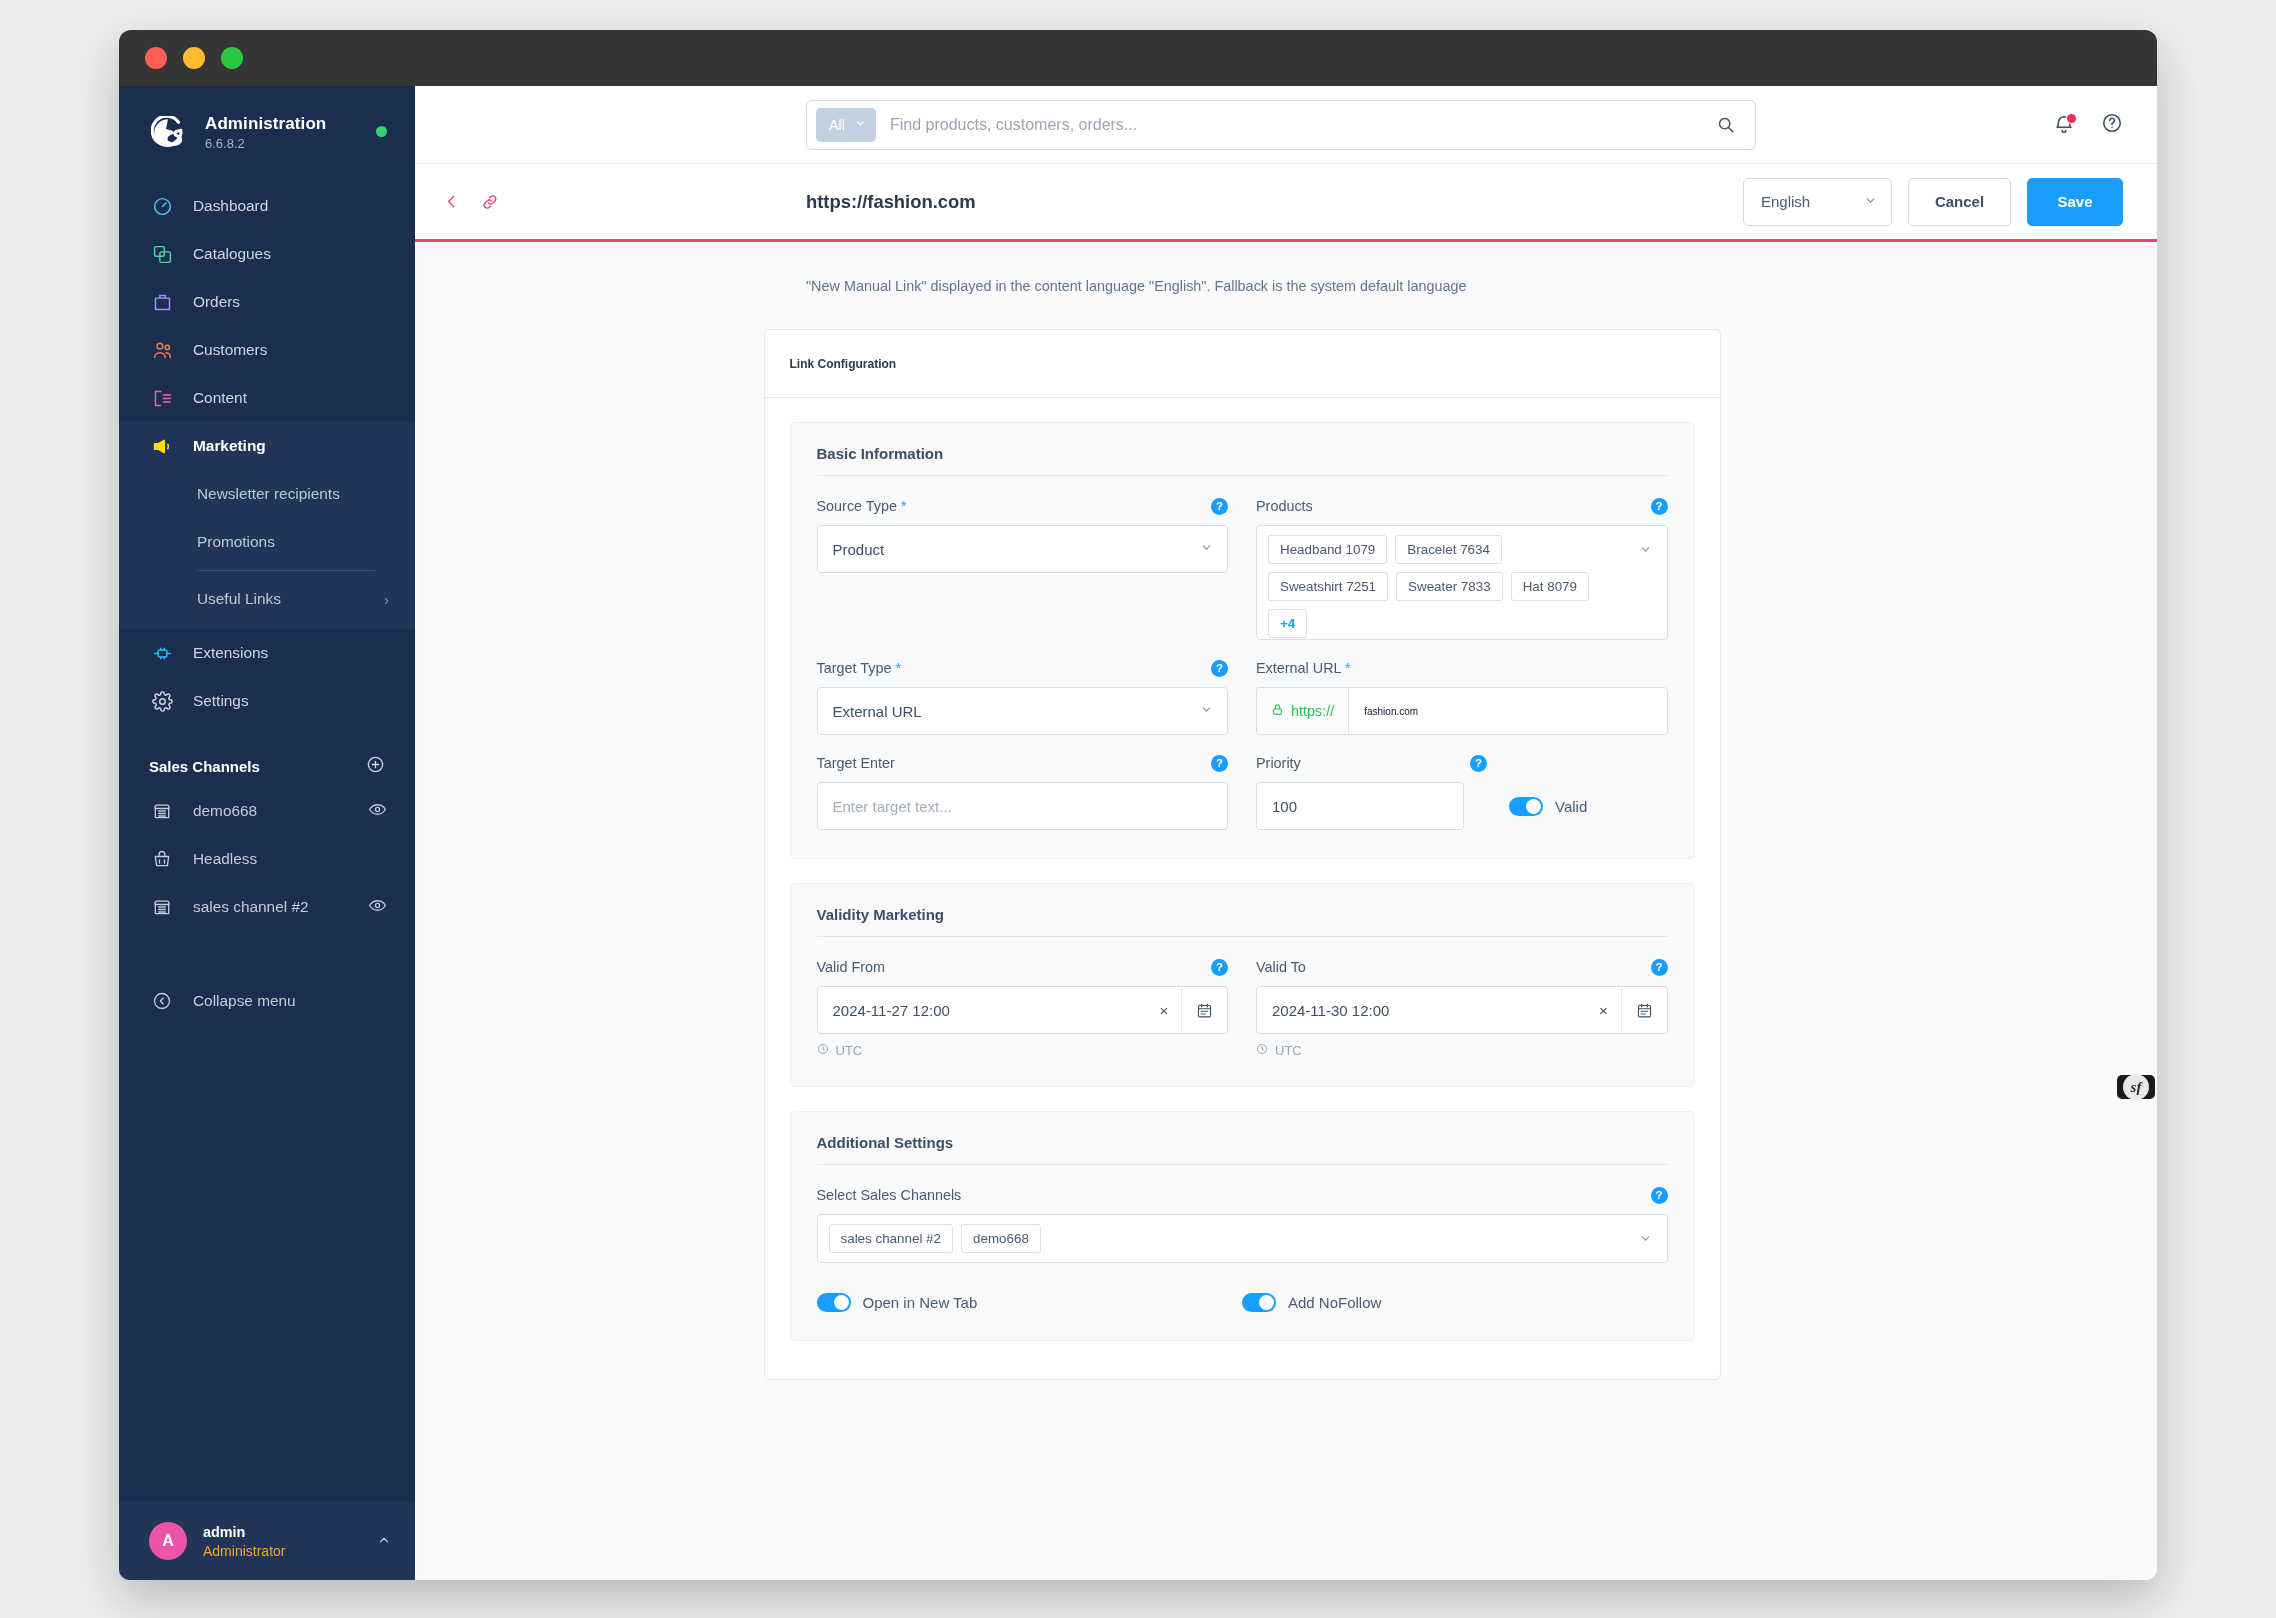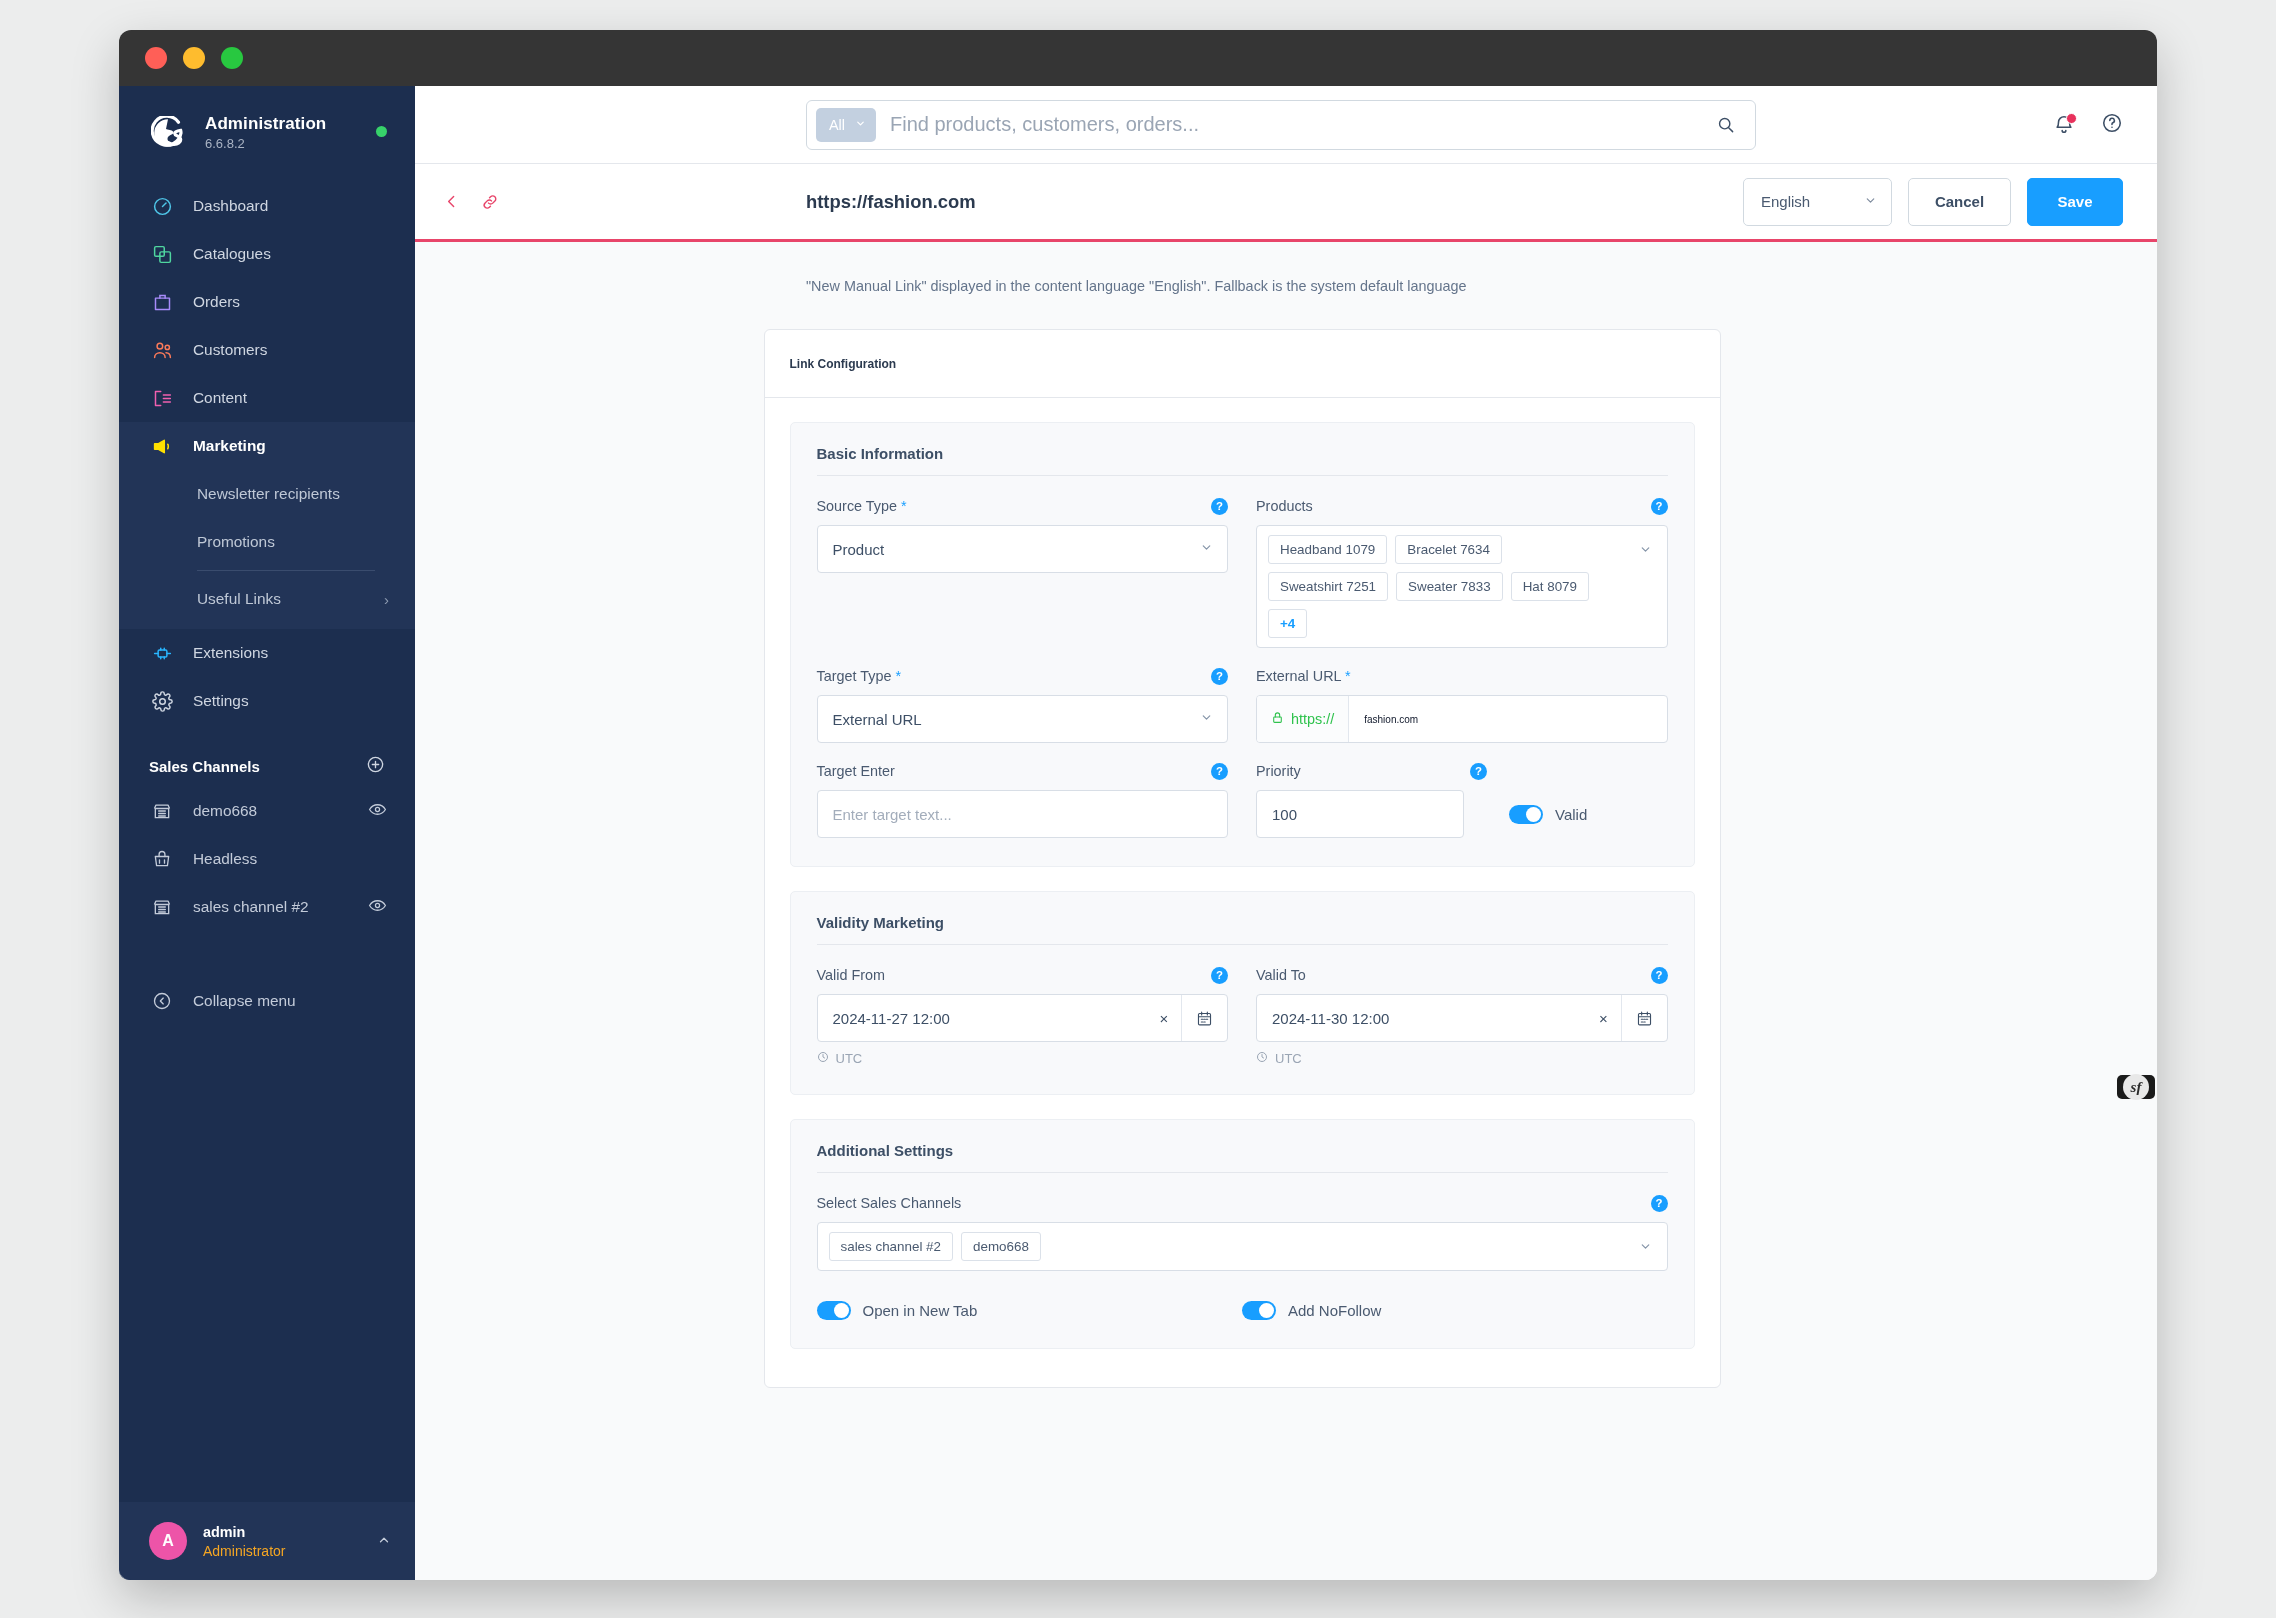--- a/index.html
+++ b/index.html
@@ -135,21 +135,21 @@
   }
   .search-scope {
     margin-left: 9px; height: 34px; padding: 0 10px 0 13px;
     background: #c3d0e0; border-radius: 5px; color: #fff;
     font-size: 14.4px; display: flex; align-items: center; gap: 10px;
     cursor: pointer;
   }
   .search-scope .cv { font-size: 11px; }
   .search-input {
     flex: 1 1 auto; border: 0; outline: 0; margin-left: 14px;
-    font-size: 20px; color: #2b3a4f; font-family: inherit; background: transparent;
+    font-size: 16px; color: #2b3a4f; font-family: inherit; background: transparent;
   }
   .search-input::placeholder { color: #9aa5b4; }
   .search-go { margin-right: 20px; display: flex; align-items: center; cursor: pointer; }
 
   .head-actions {
     position: absolute; right: 34px; display: flex; align-items: center; gap: 26px;
   }
   .bell-wrap { position: relative; cursor: pointer; display: flex; }
   .bell-badge {
     position: absolute; right: -2px; top: -1px;
@@ -236,21 +236,21 @@
   .control .cv { font-size: 12px; color: #8594a8; }
   .control input {
     border: 0; outline: 0; width: 100%; font-size: 15px; color: #3d4f66;
     font-family: inherit; background: transparent;
   }
   .control input::placeholder { color: #a3adbb; }
 
   
   .chipbox {
     background: #fff; border: 1px solid #d8dee6; border-radius: 4px;
-    padding: 9px 10px 9px 11px; min-height: 48px;
+    padding: 9px 10px 1px 11px; min-height: 48px;
     display: flex; flex-wrap: wrap; align-items: center; gap: 8px;
     position: relative; cursor: pointer;
   }
   .chipbox.products { padding-right: 44px; }
   .chip {
     border: 1px solid #dbe1e9; border-radius: 3px; background: #fff;
     padding: 6px 11px; font-size: 13.4px; color: #4a5a70; white-space: nowrap;
   }
   .chip.more { color: #189eff; font-weight: 700; }
   .chipbox .cv {

